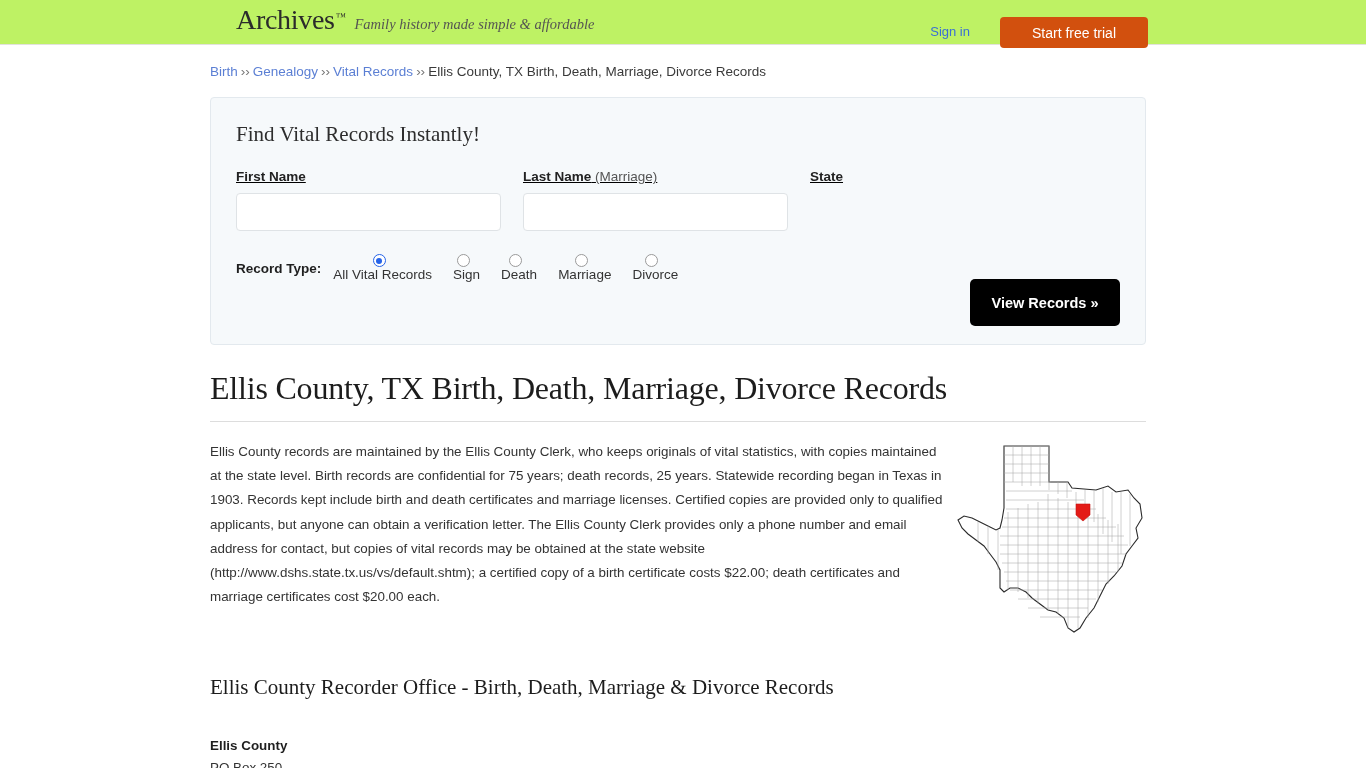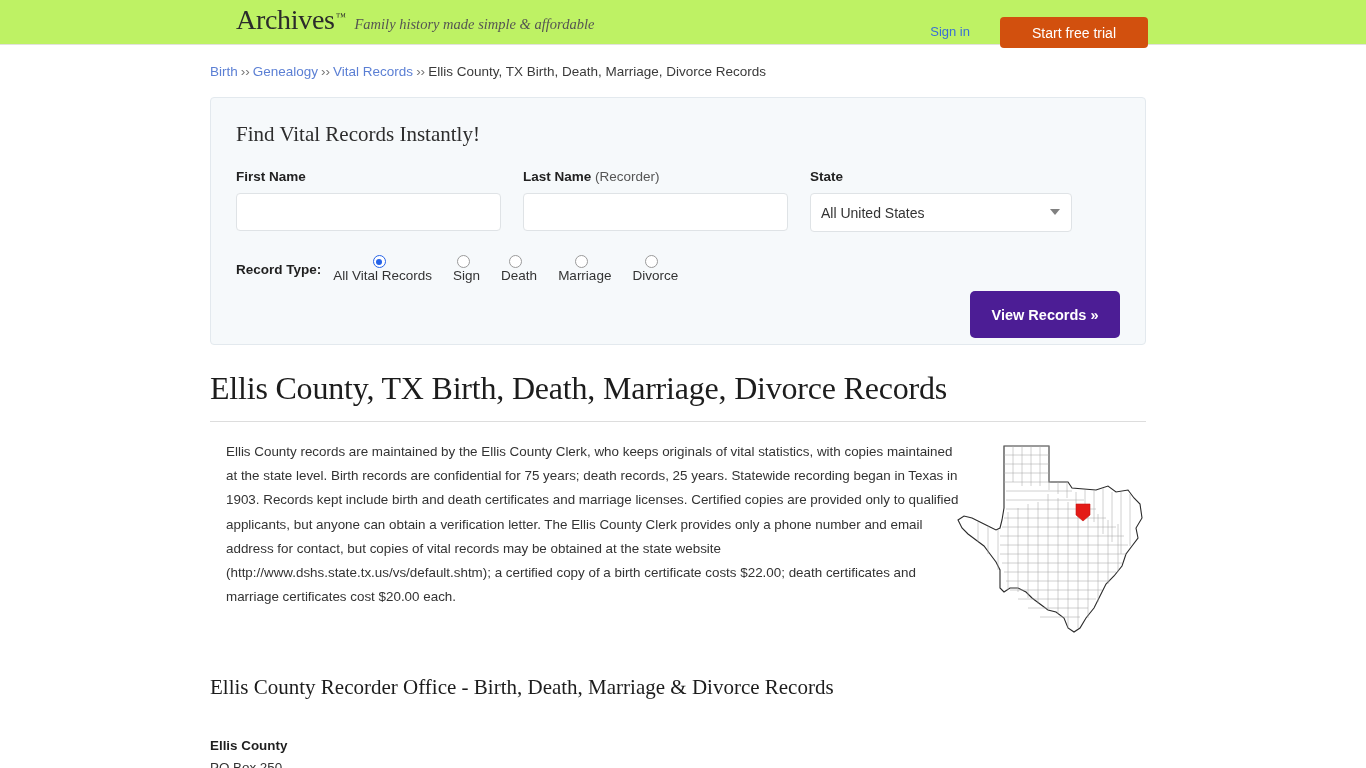--- a/index.html
+++ b/index.html
@@ -127,20 +127,21 @@
   .panel-title {
     font-family: "Liberation Serif", serif;
     font-size: 21px;
     color: #2d2d2d;
     margin: 0 0 22px 0;
     font-weight: normal;
   }
   .field-row {
     display: flex;
     gap: 4px;
+    text-decoration: underline;
   }
   .field-col { width: 283px; }
   .field-col.c2 { margin-left: 0px; }
   .field-label {
     font-size: 13.5px;
     font-weight: bold;
     color: #222222;
     margin-bottom: 9px;
     display: block;
   }
@@ -227,22 +228,22 @@
     left: 2.5px; top: 2.5px;
     width: 6px; height: 6px;
     border-radius: 50%;
     background: #2563e8;
   }
   .radio-text { color: #333333; }
 
   .view-btn {
     position: absolute;
     right: 25px;
-    bottom: 6px;
-    background: #4c1d95;
+    bottom: 18px;
+    background: #000000;
     color: #fff;
     border: none;
     border-radius: 5px;
     width: 150px;
     height: 47px;
     font-size: 14.5px;
     font-weight: bold;
     cursor: pointer;
     font-family: "Liberation Sans", sans-serif;
   }
@@ -263,21 +264,21 @@
   .body-section {
     position: relative;
     margin-top: 18px;
     min-height: 200px;
   }
   .body-text {
     width: 735px;
     font-size: 13.4px;
     line-height: 24.2px;
     color: #333333;
-    margin: 16px;
+    margin: 0;
   }
   .tx-map {
     position: absolute;
     right: 0;
     top: 2px;
     width: 190px;
     height: 196px;
   }
 
   .section-subtitle {
@@ -327,30 +328,26 @@
       <h2 class="panel-title">Find Vital Records Instantly!</h2>
 
       <div class="field-row">
 
         <div class="field-col">
           <label class="field-label">First Name</label>
           <input class="text-input" type="text" value="" placeholder="" style="">
         </div>
 
         <div class="field-col c2">
-          <label class="field-label"><span>Last Name</span> <span class="opt">(Recorder)</span></label>
+          <label class="field-label"><span>Last Name</span> <span class="opt">(Marriage)</span></label>
           <input class="text-input" type="text" value="" placeholder="" style="">
         </div>
 
         <div class="field-col">
           <label class="field-label">State</label>
-          <div class="select-wrap">
-            <div class="select-input">All United States</div>
-            <span class="select-caret"></span>
-          </div>
         </div>
 
       </div>
 
       <div class="radio-row">
         <span class="rt-label">Record Type:</span>
 
         <label class="radio-item">
           <span class="radio-dot checked"></span>
           <span class="radio-text">All Vital Records</span>

